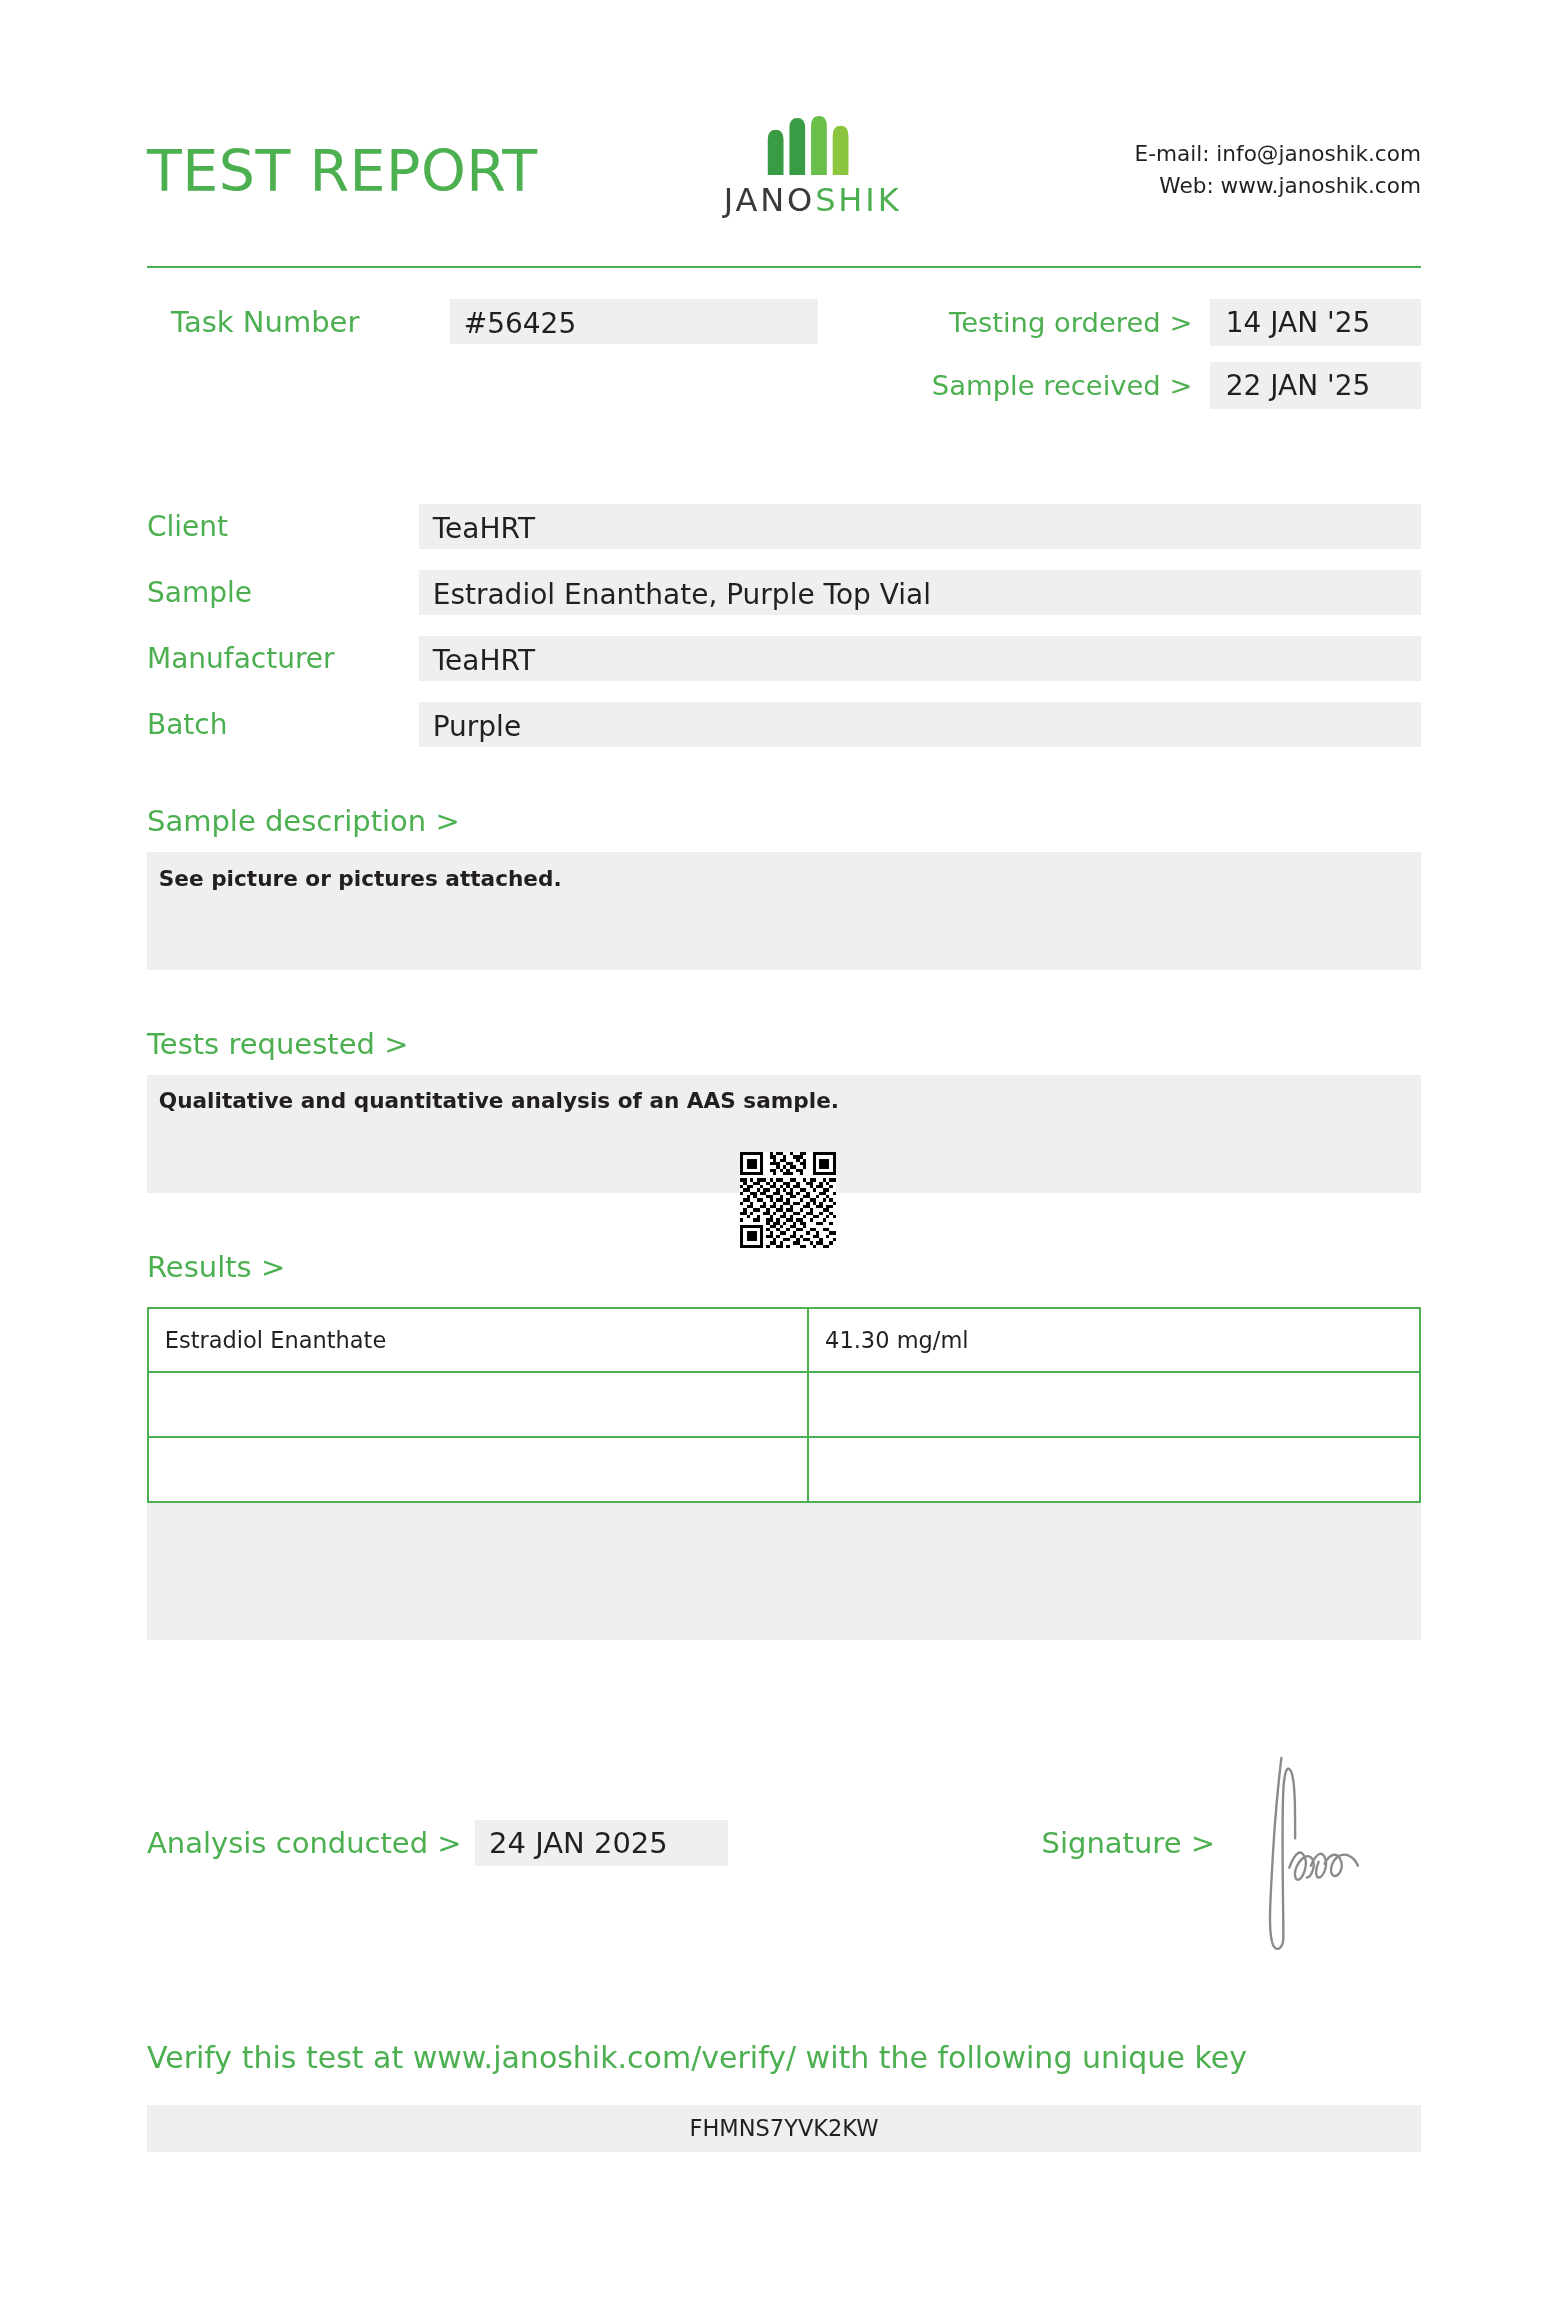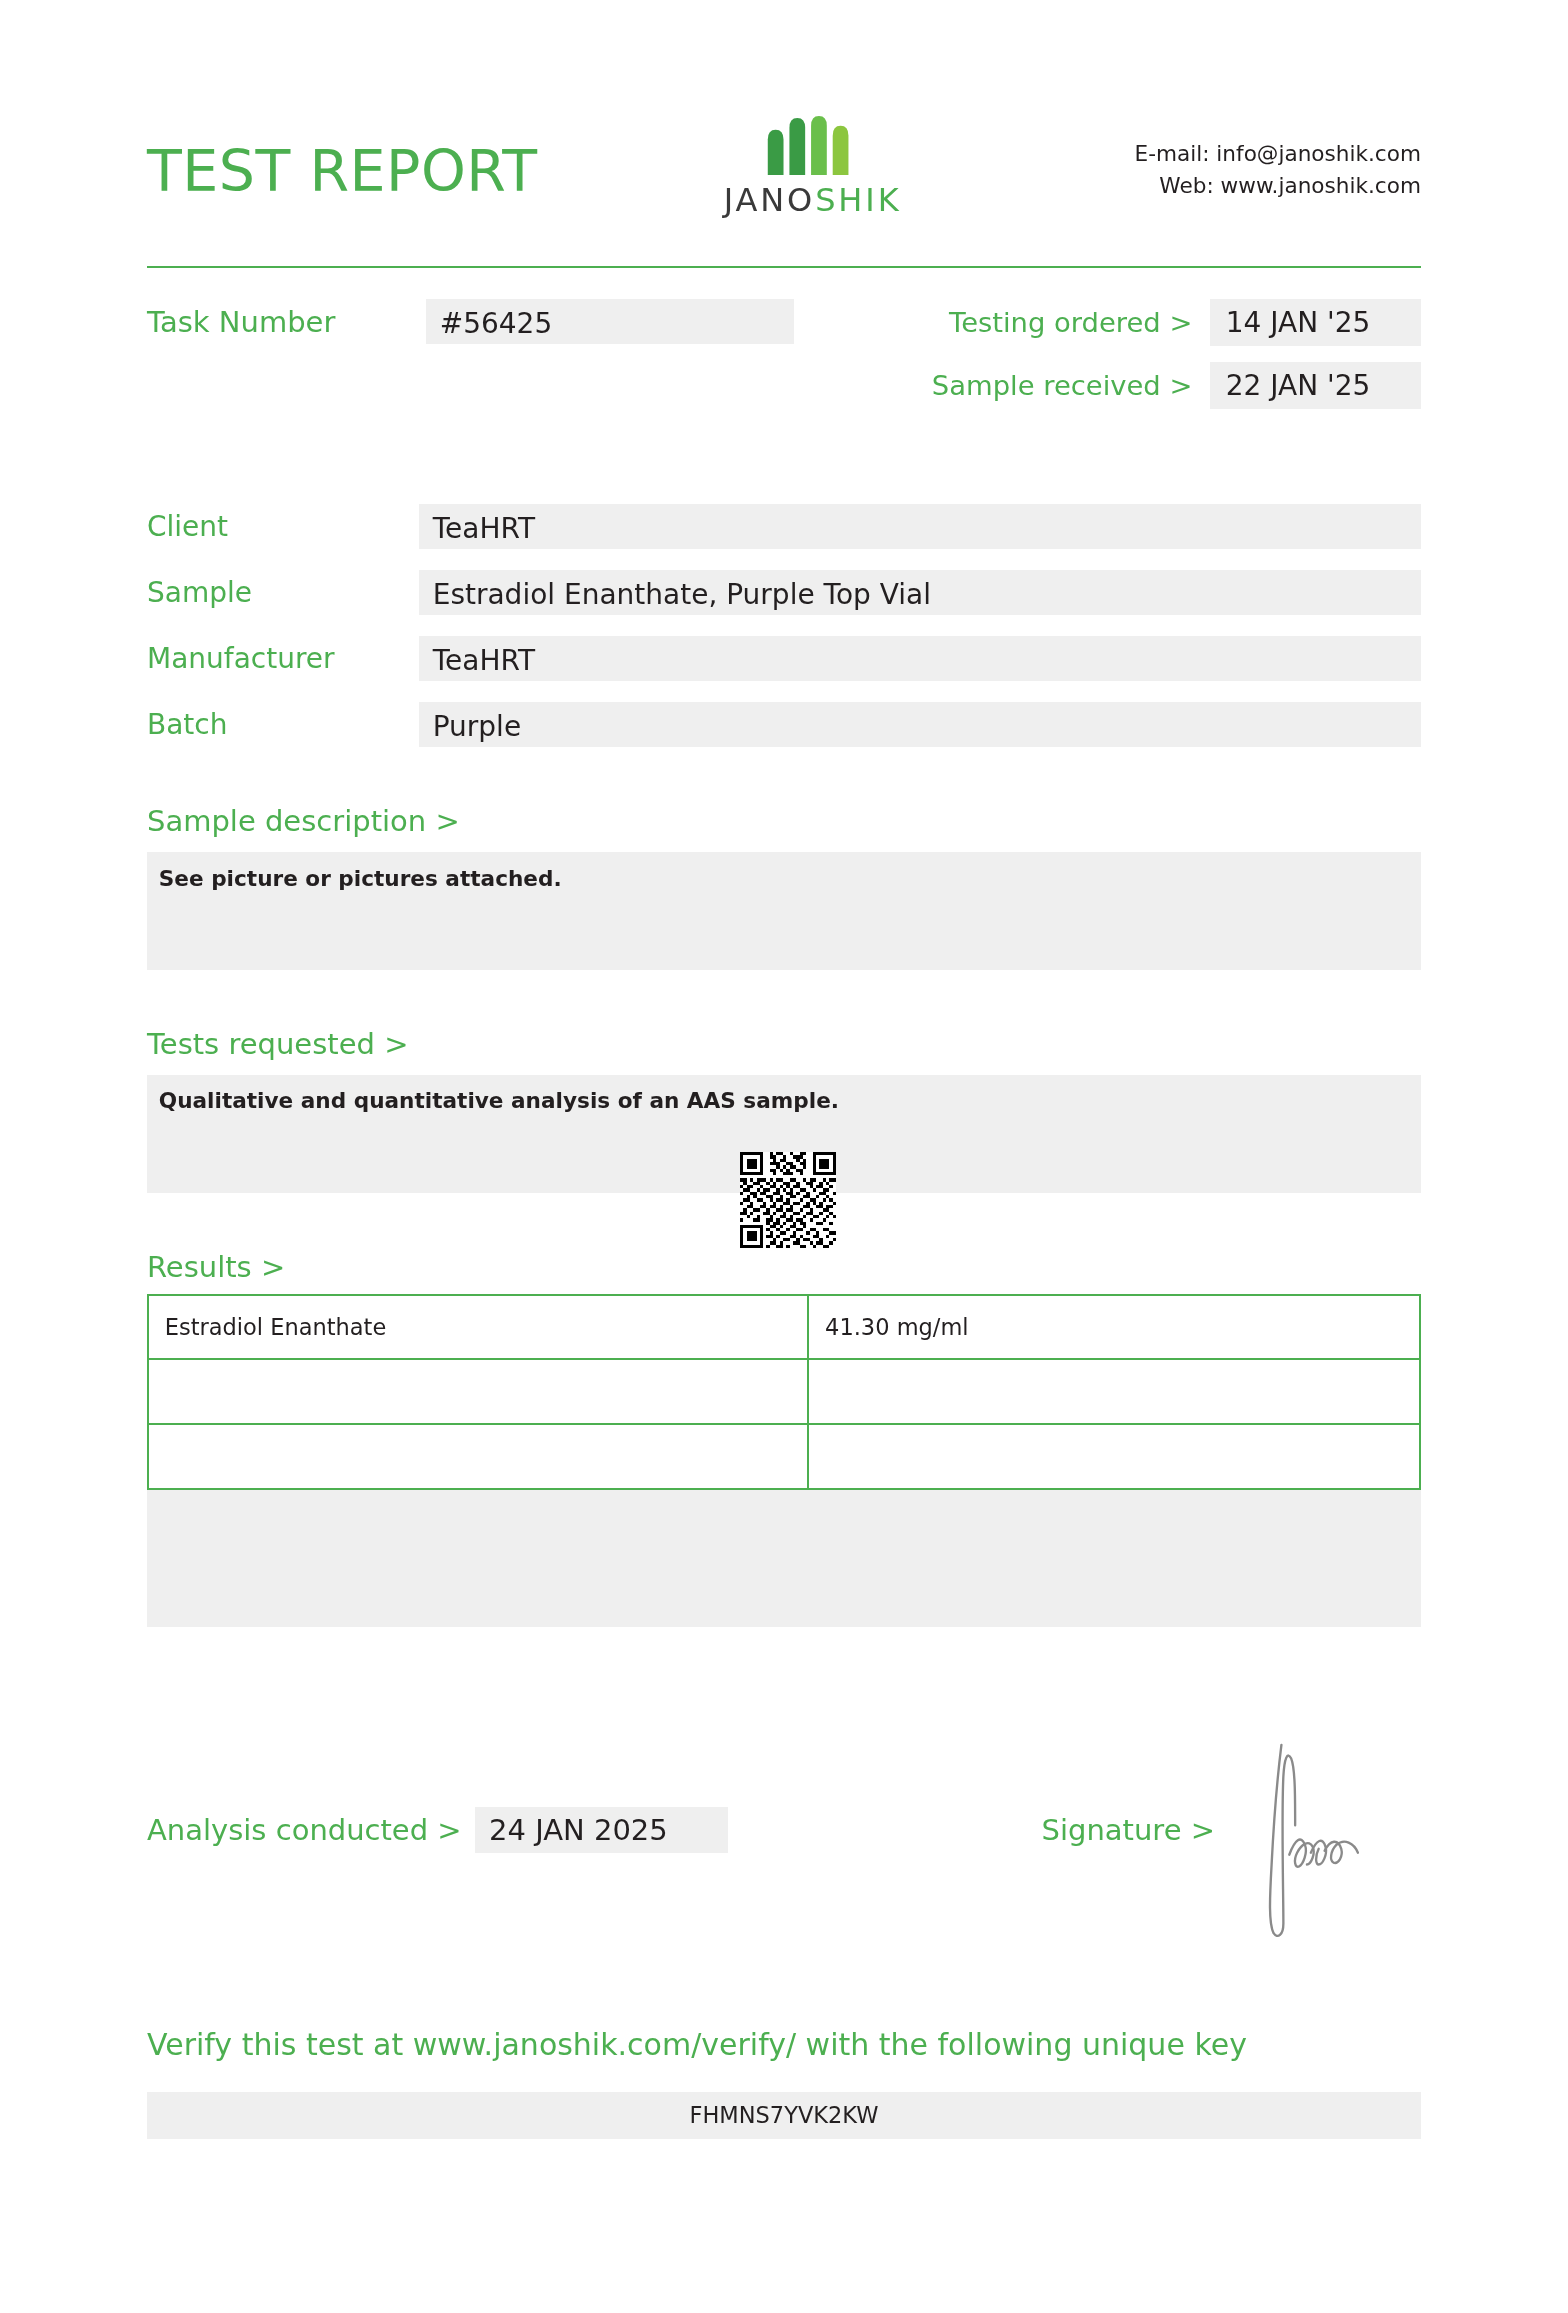--- a/index.html
+++ b/index.html
@@ -84,20 +84,21 @@
   .task-left {
     display: flex;
     align-items: center;
   }
   .label-green {
     color: #4caf50;
     font-size: 29px;
   }
   .task-label {
     width: 279px;
+    margin-left: 24px;
   }
   .field-box {
     background: #efefef;
     font-size: 28px;
     color: #231f20;
     padding: 7.8px 13.7px;
     box-sizing: border-box;
     display: block;
   }
   .task-number-box {
@@ -175,21 +176,21 @@
   .qr {
     position: absolute;
     left: 588px;
     top: -41px;
     width: 106px;
     height: 96px;
   }
   .results-table {
     border-collapse: collapse;
     width: 100%;
-    margin-top: 4px;
+    margin-top: 17px;
     border-radius: 13px;
   }
   .results-table td {
     border: 2px solid #4caf50;
     height: 55px;
     font-size: 22.5px;
     padding: 3.9px 15.7px;
   }
   .results-table td.col1 { width: 627px; }
 

